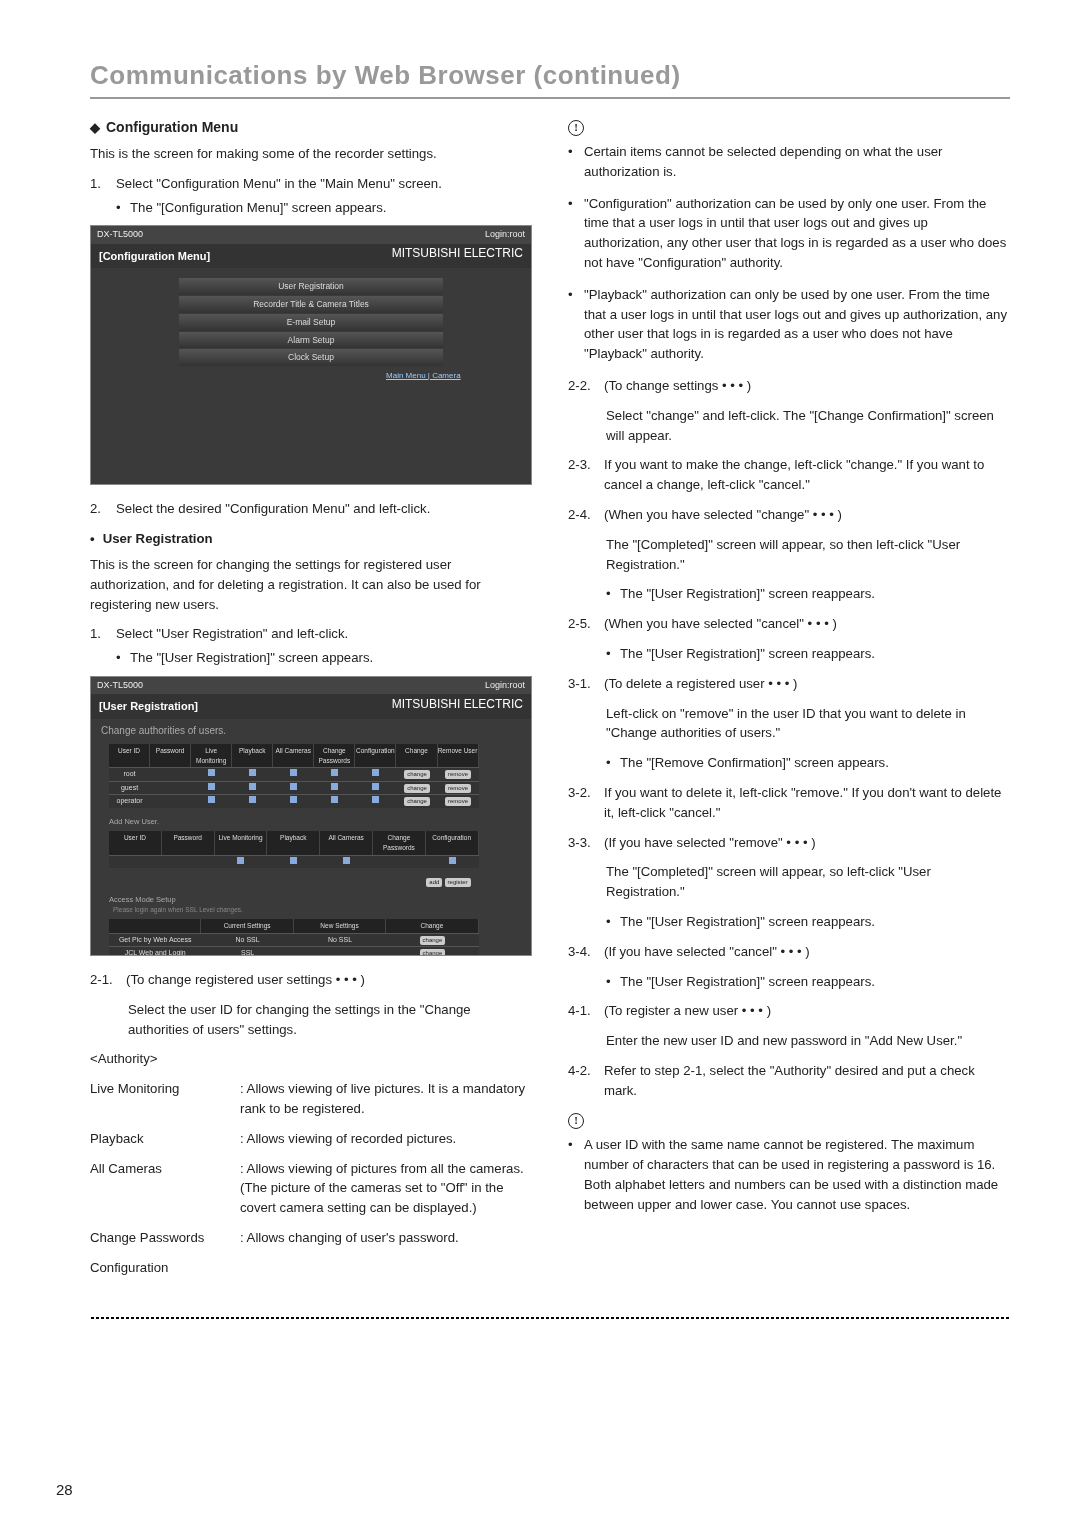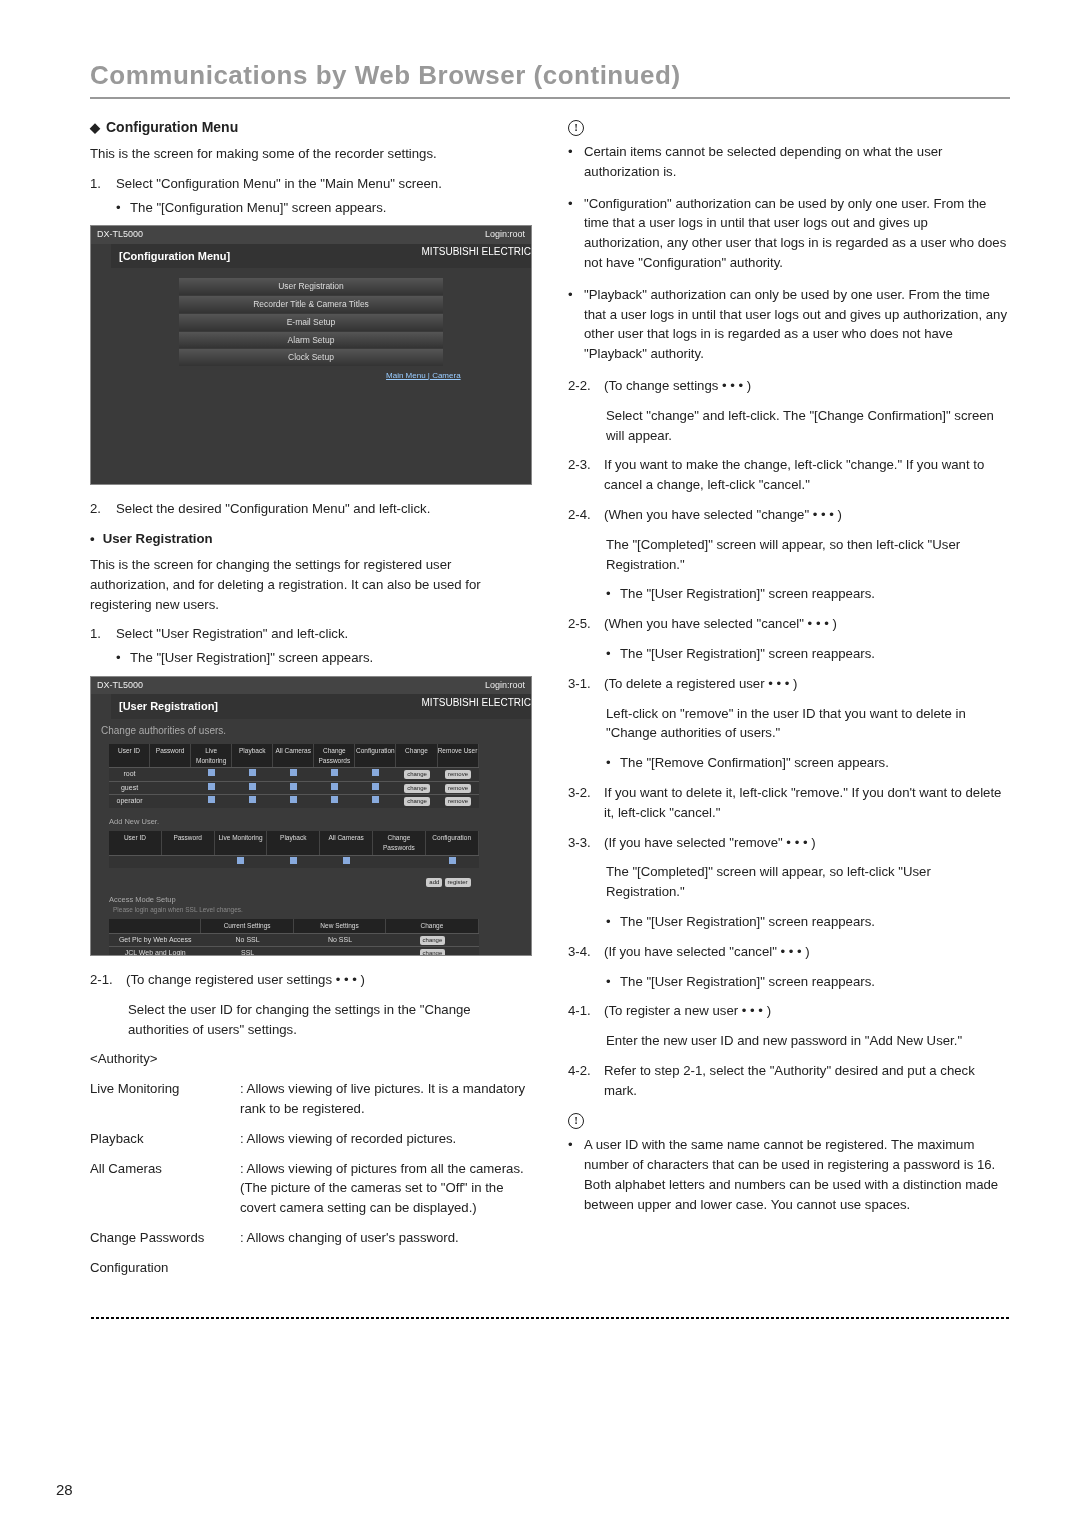--- a/index.html
+++ b/index.html
@@ -15,22 +15,22 @@
 .list-num .num { width: 26px; flex-shrink: 0; }
 .list-num .txt { flex: 1; }
 .bullet { padding-left: 40px; position: relative; margin-bottom: 8px; }
 .bullet::before { content: "•"; position: absolute; left: 26px; }
 .bullet-r { padding-left: 16px; position: relative; margin-bottom: 12px; }
 .bullet-r::before { content: "•"; position: absolute; left: 0; }
 .sub-heading { font-weight: bold; margin: 10px 0 6px 0; }
 .sub-heading::before { content: "•"; margin-right: 8px; }
 .screenshot { width: 100%; height: 260px; background: #3a3a3a; margin: 8px 0 14px 0; position: relative; border: 1px solid #888; }
 .ss-top { background: #444; color: #eee; font-size: 9px; padding: 2px 6px; display: flex; justify-content: space-between; text-align: center; }
-.ss-title { color: #fff; font-size: 11px; font-weight: bold; padding: 4px 8px; background: #333; margin-left: 20px; }
-.ss-logo { position: absolute; right: 0; top: 18px; color: #fff; font-size: 10px; }
+.ss-title { color: #fff; font-size: 11px; font-weight: bold; padding: 4px 8px; background: #333; }
+.ss-logo { position: absolute; right: 8px; top: 18px; color: #fff; font-size: 12px; }
 .ss-menu { width: 60%; margin: 10px auto 0 auto; }
 .ss-menu-item { background: linear-gradient(#555,#333); color: #ddd; font-size: 8.5px; text-align: center; padding: 2px 0; margin-bottom: 1px; }
 .ss-link { text-align: right; color: #9cf; font-size: 8px; text-decoration: underline; padding-right: 16%; margin-top: 4px; }
 .ss2 { width: 100%; height: 280px; background: #3a3a3a; margin: 8px 0 14px 0; position: relative; border: 1px solid #888; font-size: 8px; color: #ddd; overflow: hidden; }
 .ss2-inner { padding: 4px 10px; }
 .ss2-sub { font-size: 10px; color: #aaa; margin-bottom: 6px; }
 .tbl { width: 88%; margin: 4px 0 8px 8px; }
 .tbl-head { display: flex; background: #222; }
 .tbl-head div { flex: 1; text-align: center; font-size: 6.5px; padding: 2px 0; border-right: 1px solid #444; }
 .tbl-row { display: flex; background: #333; border-top: 1px solid #555; }

